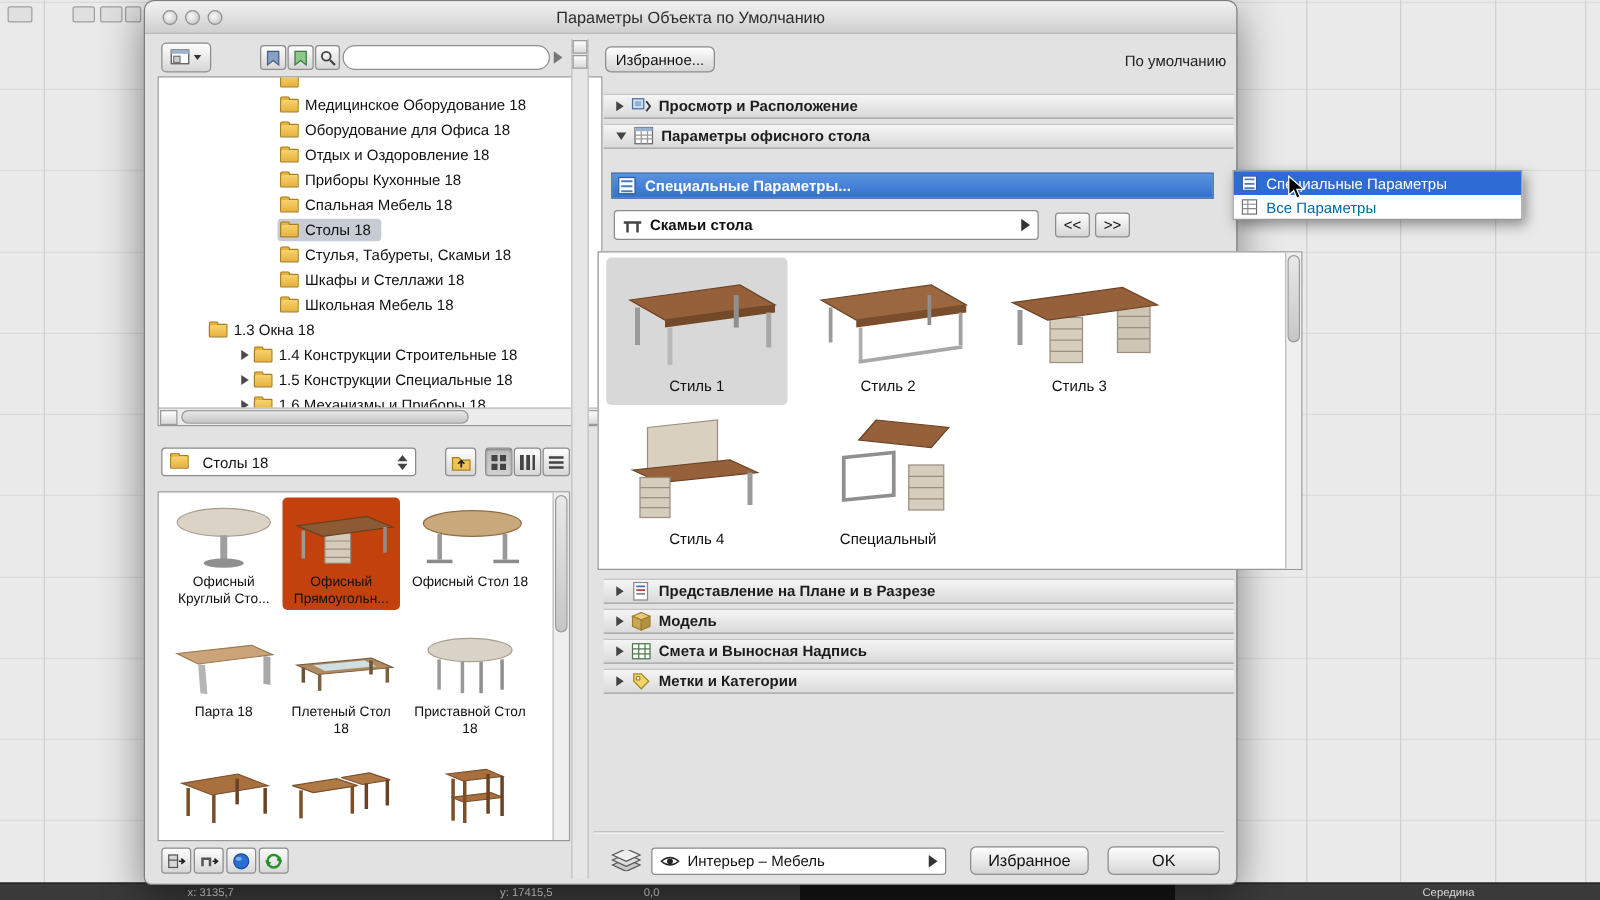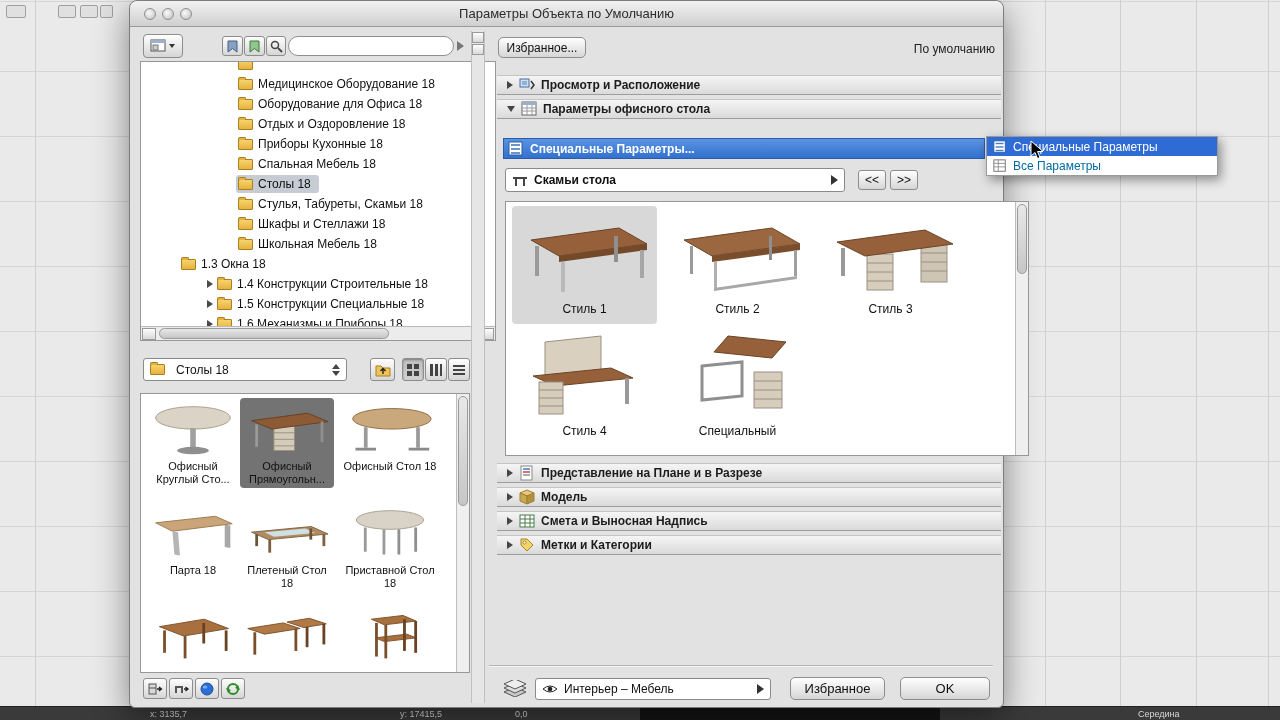--- a/index.html
+++ b/index.html
@@ -13,21 +13,21 @@
 
   
   .bgicon { position:absolute; top:5px; height:13px; background:#e0e0e0; border:1px solid #9f9f9f; border-radius:2px; }
   .statusbar { position:absolute; left:0; right:0; bottom:0; height:14px; background:#3a3a3a; color:#d8d8d8;
                font-size:9px; overflow:hidden; border-top:1px solid #222; }
   .statusbar span { position:absolute; top:2px; white-space:nowrap; }
   .statusseg { position:absolute; top:0; bottom:0; background:#151515; }
 
   
   .dlg { position:absolute; left:115px; top:0; width:875px; height:708px; background:#e2e2e2;
-         border:1px solid #7d7d7d; border-radius:8px 8px 6px 6px; box-shadow:0 10px 34px rgba(0,0,0,.45);margin-left:14px; }
+         border:1px solid #7d7d7d; border-radius:8px 8px 6px 6px; box-shadow:0 10px 34px rgba(0,0,0,.45); }
   .titlebar { position:absolute; left:0; top:0; right:0; height:26px; border-radius:8px 8px 0 0;
               background:linear-gradient(#f2f2f2,#cfcfcf); border-bottom:1px solid #9c9c9c; }
   .tl { position:absolute; top:7px; width:12px; height:12px; border-radius:50%;
         background:radial-gradient(circle at 4px 4px,#fafafa,#bdbdbd); border:1px solid #8f8f8f; }
   .dlgtitle { position:absolute; left:0; right:0; top:5px; text-align:center; font-size:13px; color:#2c2c2c; }
 
   
   .btn { display:flex; align-items:center; justify-content:center; background:linear-gradient(#fefefe,#d6d6d6);
          border:1px solid #8d8d8d; border-radius:4px; font-size:12px; color:#111; }
   .btn.sq { border-radius:3px; }
@@ -45,21 +45,21 @@
   .ind2 { padding-left:97px; } .ind1 { padding-left:40px; } .ind1t { padding-left:66px; }
   .selpill { display:flex; align-items:center; background:#c7ccd4; border-radius:3px; padding:2px 8px 2px 2px; margin-left:-2px; }
   .hscroll { position:absolute; left:0; right:0; bottom:0; height:14px; background:#ececec; border-top:1px solid #b9b9b9; }
   .scrbtn { position:absolute; top:1px; width:14px; height:12px; background:linear-gradient(#fdfdfd,#d9d9d9); border:1px solid #9a9a9a; }
   .scrthumb { position:absolute; background:linear-gradient(#e8e8e8,#c6c6c6); border:1px solid #9a9a9a; border-radius:6px; }
   .vscroll { position:absolute; top:0; bottom:0; width:13px; right:0; background:#efefef; border-left:1px solid #bdbdbd; }
 
   .tcell { position:absolute; width:94px; text-align:center; }
   .timg { height:58px; display:flex; align-items:flex-end; justify-content:center; }
   .tlab { font-size:11px; line-height:13px; color:#111; margin-top:2px; }
-  .selcell { background:#737373; border-radius:4px; }
+  .selcell { background:#c2410c; border-radius:4px; }
 
   
   .rpanel { position:absolute; left:345px; top:0; width:528px; height:708px; }
   .secrow { position:absolute; left:22px; width:504px; height:20px; display:flex; align-items:center; gap:6px;
             background:linear-gradient(#f5f5f5,#dadada); border-top:1px solid #c4c4c4; border-bottom:1px solid #9e9e9e;
             font-size:12px; font-weight:bold; color:#1c1c1c; }
   .dis { width:0; height:0; border-left:6px solid #444; border-top:4px solid transparent; border-bottom:4px solid transparent; margin-left:10px; }
   .dis.open { border-left:4px solid transparent; border-right:4px solid transparent; border-top:6px solid #444; border-bottom:none; }
   .icon16 { width:16px; height:16px; flex:0 0 16px; }
   .bluerow { position:absolute; left:28px; width:482px; height:21px; background:linear-gradient(#5a93e0,#3271cf);
@@ -444,21 +444,21 @@
         <span>Скамьи стола</span>
         <span class="rarrow"></span>
       </div>
       <div class="btn abs sq" style="left:383px; top:169px; width:28px; height:20px">
         <span>&lt;&lt;</span>
       </div>
       <div class="btn abs sq" style="left:415px; top:169px; width:28px; height:20px">
         <span>&gt;&gt;</span>
       </div>
 
-      <div class="whitebox" style="left:30px; top:200px; width:524px; height:255px">
+      <div class="whitebox" style="left:17px; top:200px; width:564px; height:255px">
         <div class="stylecell" style="left:6px; top:4px; background:#d8d8d8">
           <div class="simg">
             <svg width="140" height="88" viewBox="0 0 140 88">
               <polygon points="16,30 104,18 132,34 44,46" fill="#95603a" stroke="#6b4426"></polygon>
               <polygon points="44,46 132,34 132,40 44,52" fill="#74492a"></polygon>
               <rect x="46" y="52" width="4" height="30" fill="#b9b9b9"></rect>
                 <rect x="125" y="40" width="4" height="28" fill="#a6a6a6"></rect>
               <rect x="20" y="36" width="4" height="30" fill="#9a9a9a"></rect>
                 <rect x="99" y="26" width="4" height="26" fill="#8f8f8f"></rect>
             </svg>

